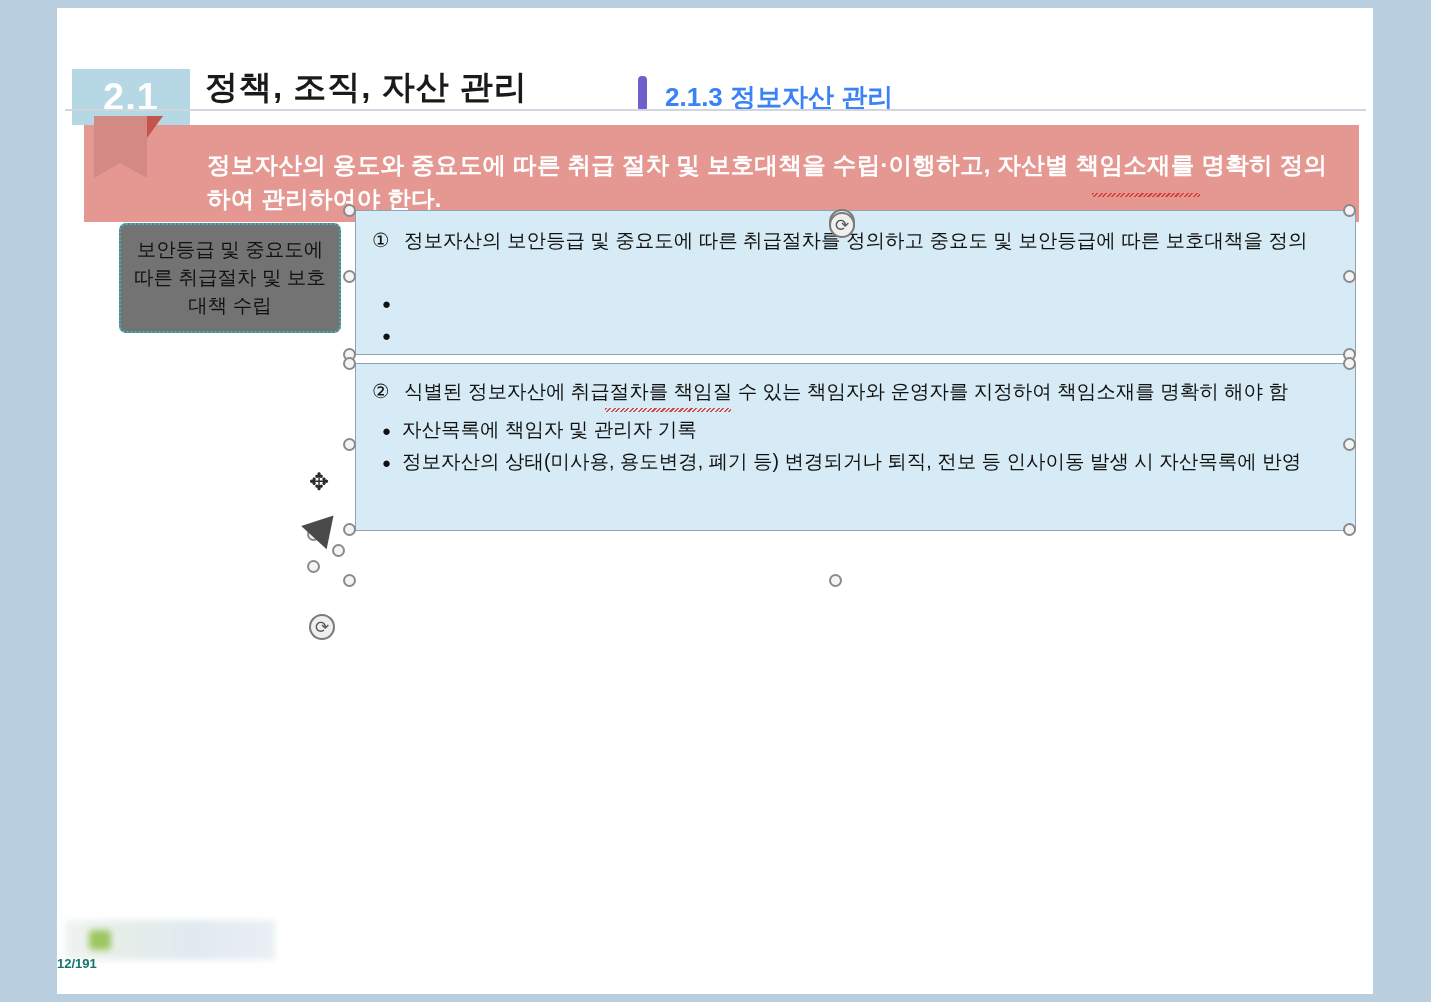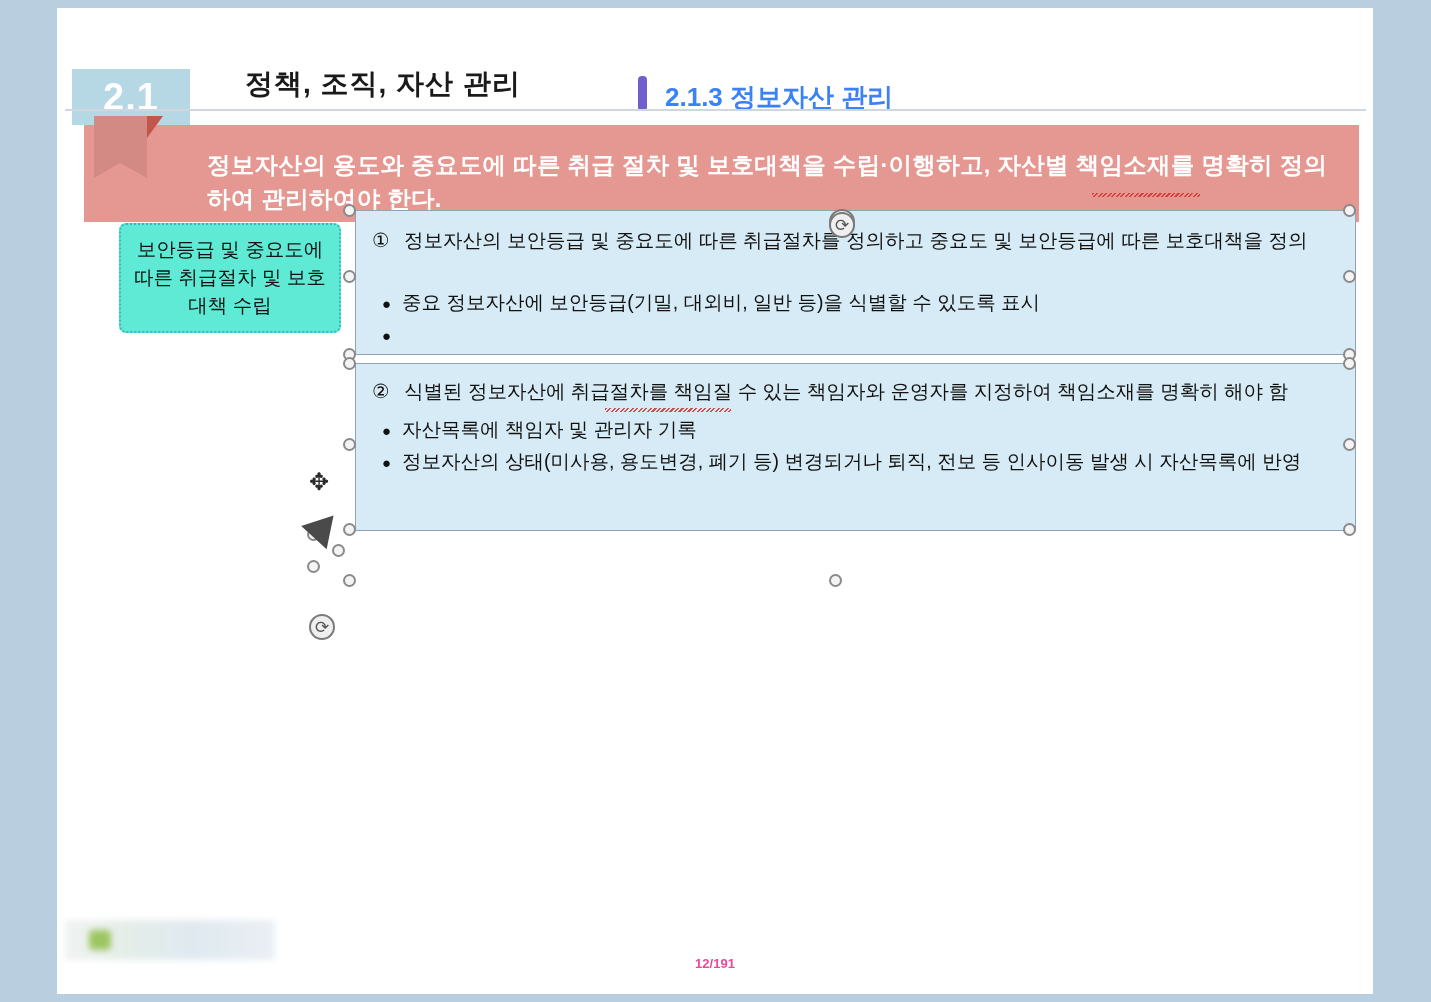--- a/index.html
+++ b/index.html
@@ -43,26 +43,25 @@
     display: flex;
     align-items: center;
     justify-content: center;
     line-height: 1;
     text-align: center;
   }
   #title-main {
     position: absolute;
     left: 140px;
     top: 27px;
-    font-size: 28px;
+    font-size: 33px;
     font-weight: bold;
     color: #1a1a1a;
     letter-spacing: 1px;
     white-space: nowrap;
-    margin-left: 40px;
   }
   #title-sep {
     position: absolute;
     left: 573px;
     top: 38px;
     width: 9px;
     height: 35px;
     background: #6f5ecb;
     border-radius: 4px;
   }
@@ -138,21 +137,21 @@
     border-top: 22px solid #c2564c;
     border-right: 16px solid transparent;
   }
   
   #label-box {
     position: absolute;
     left: 62px;
     top: 215px;
     width: 222px;
     height: 110px;
-    background: #5eead4;
+    background: #737373;
     border: 2px dotted #35b7c4;
     border-radius: 7px;
     display: flex;
     align-items: center;
     justify-content: center;
   }
   #label-box-text {
     font-size: 19.5px;
     color: #111111;
     text-align: center;
@@ -243,24 +242,24 @@
     border-right: 17px solid transparent;
     border-top: 30px solid #4a4a4a;
     transform: rotate(-18deg);
   }
   
   #page-num {
     position: absolute;
     left: 0;
     top: 948px;
     width: 1316px;
-    text-align: center;
+    text-align: left;
     font-size: 13px;
     font-weight: bold;
-    color: #ec4899;
+    color: #0f766e;
   }
   #logo-blur {
     position: absolute;
     left: 8px;
     top: 912px;
     width: 210px;
     height: 40px;
     background: linear-gradient(90deg,#eef2f0 0%, #e2ece6 30%, #dde7ef 60%, #e9eef4 100%);
     filter: blur(3px);
     opacity: .9;
@@ -314,21 +313,20 @@
     <div id="label-box-text">보안등급 및 중요도에 따른 취급절차 및 보호대책 수립</div>
   </div>
 
   <div class="content-box" id="box1">
     <div class="row" id="b1r1">
       <div class="num">①</div>
       <div class="txt">정보자산의 보안등급 및 중요도에 따른 취급절차를 정의하고 중요도 및 보안등급에 따른 보호대책을 정의</div>
     </div>
     <div class="row" id="b1r2">
       <div class="bullet-dot">●</div>
-      <div class="txt">중요 정보자산에 보안등급(기밀, 대외비, 일반 등)을 식별할 수 있도록 표시</div>
     </div>
     <div class="row" id="b1r3">
       <div class="bullet-dot">●</div>
     </div>
   </div>
 
   <div class="content-box" id="box2">
     <div class="row" id="b2r1">
       <div class="num">②</div>
       <div class="txt">식별된 정보자산에 취급절차를 책임질 수 있는 책임자와 운영자를 지정하여 책임소재를 명확히 해야 함</div>

